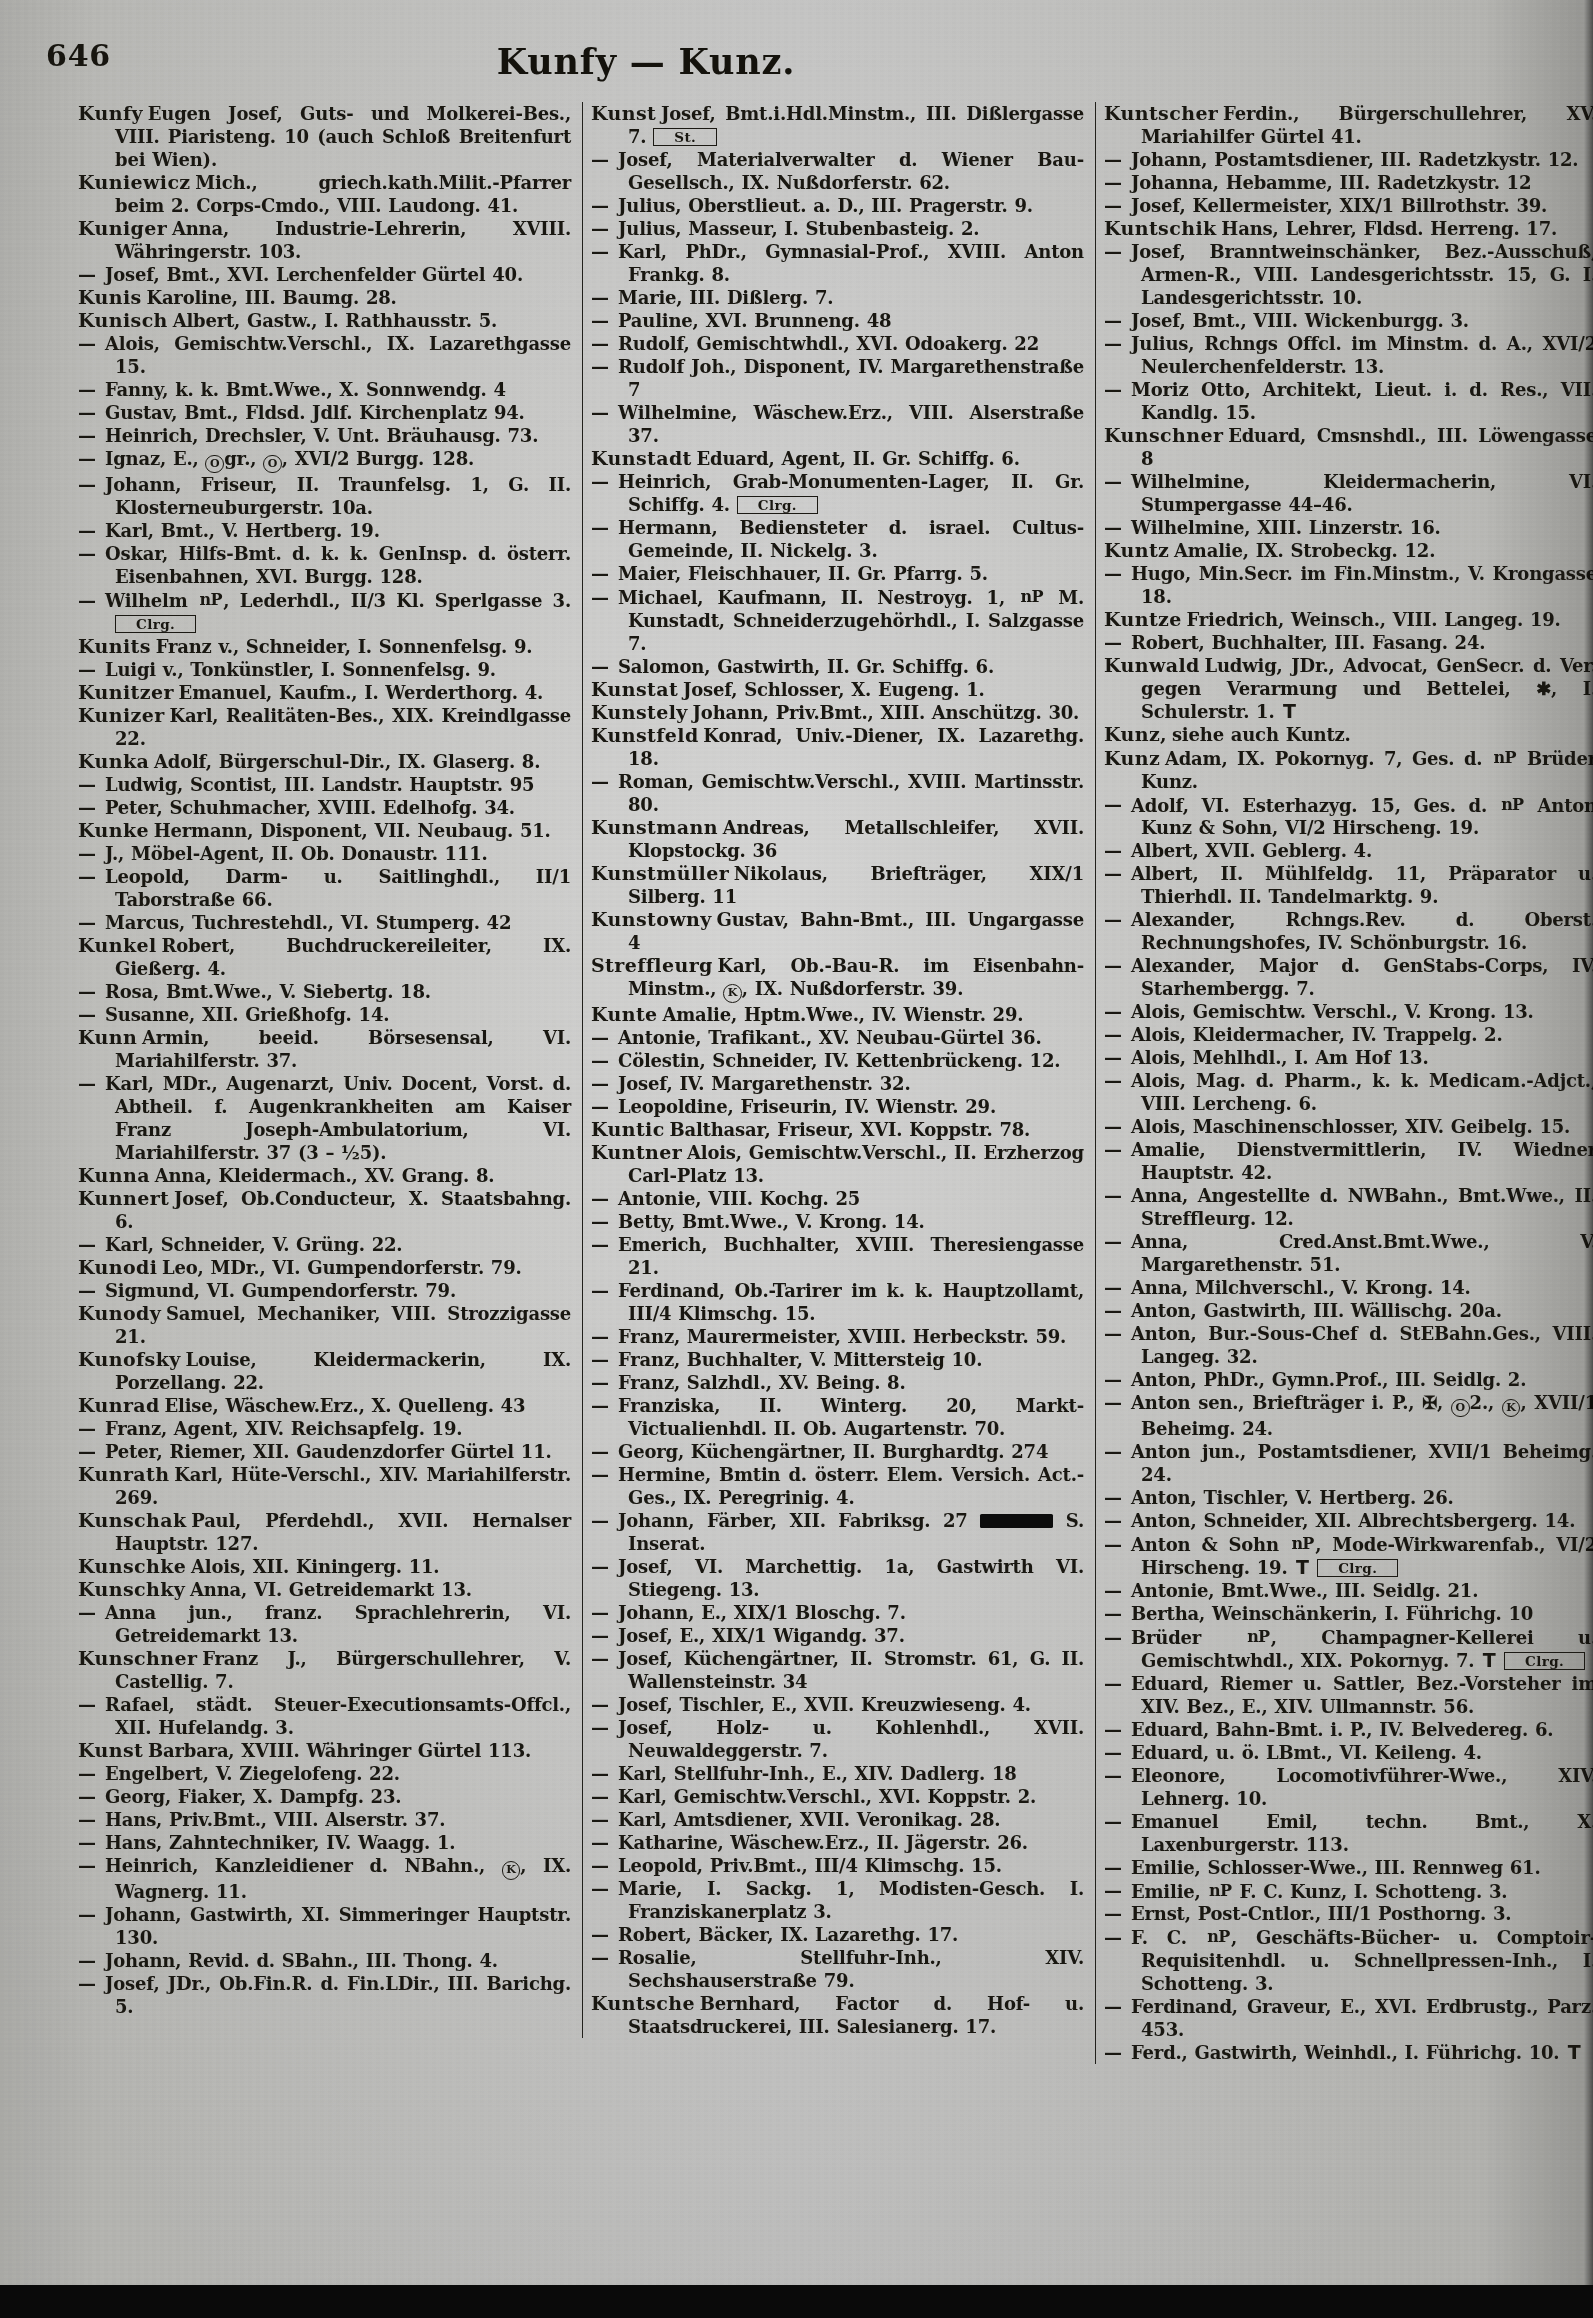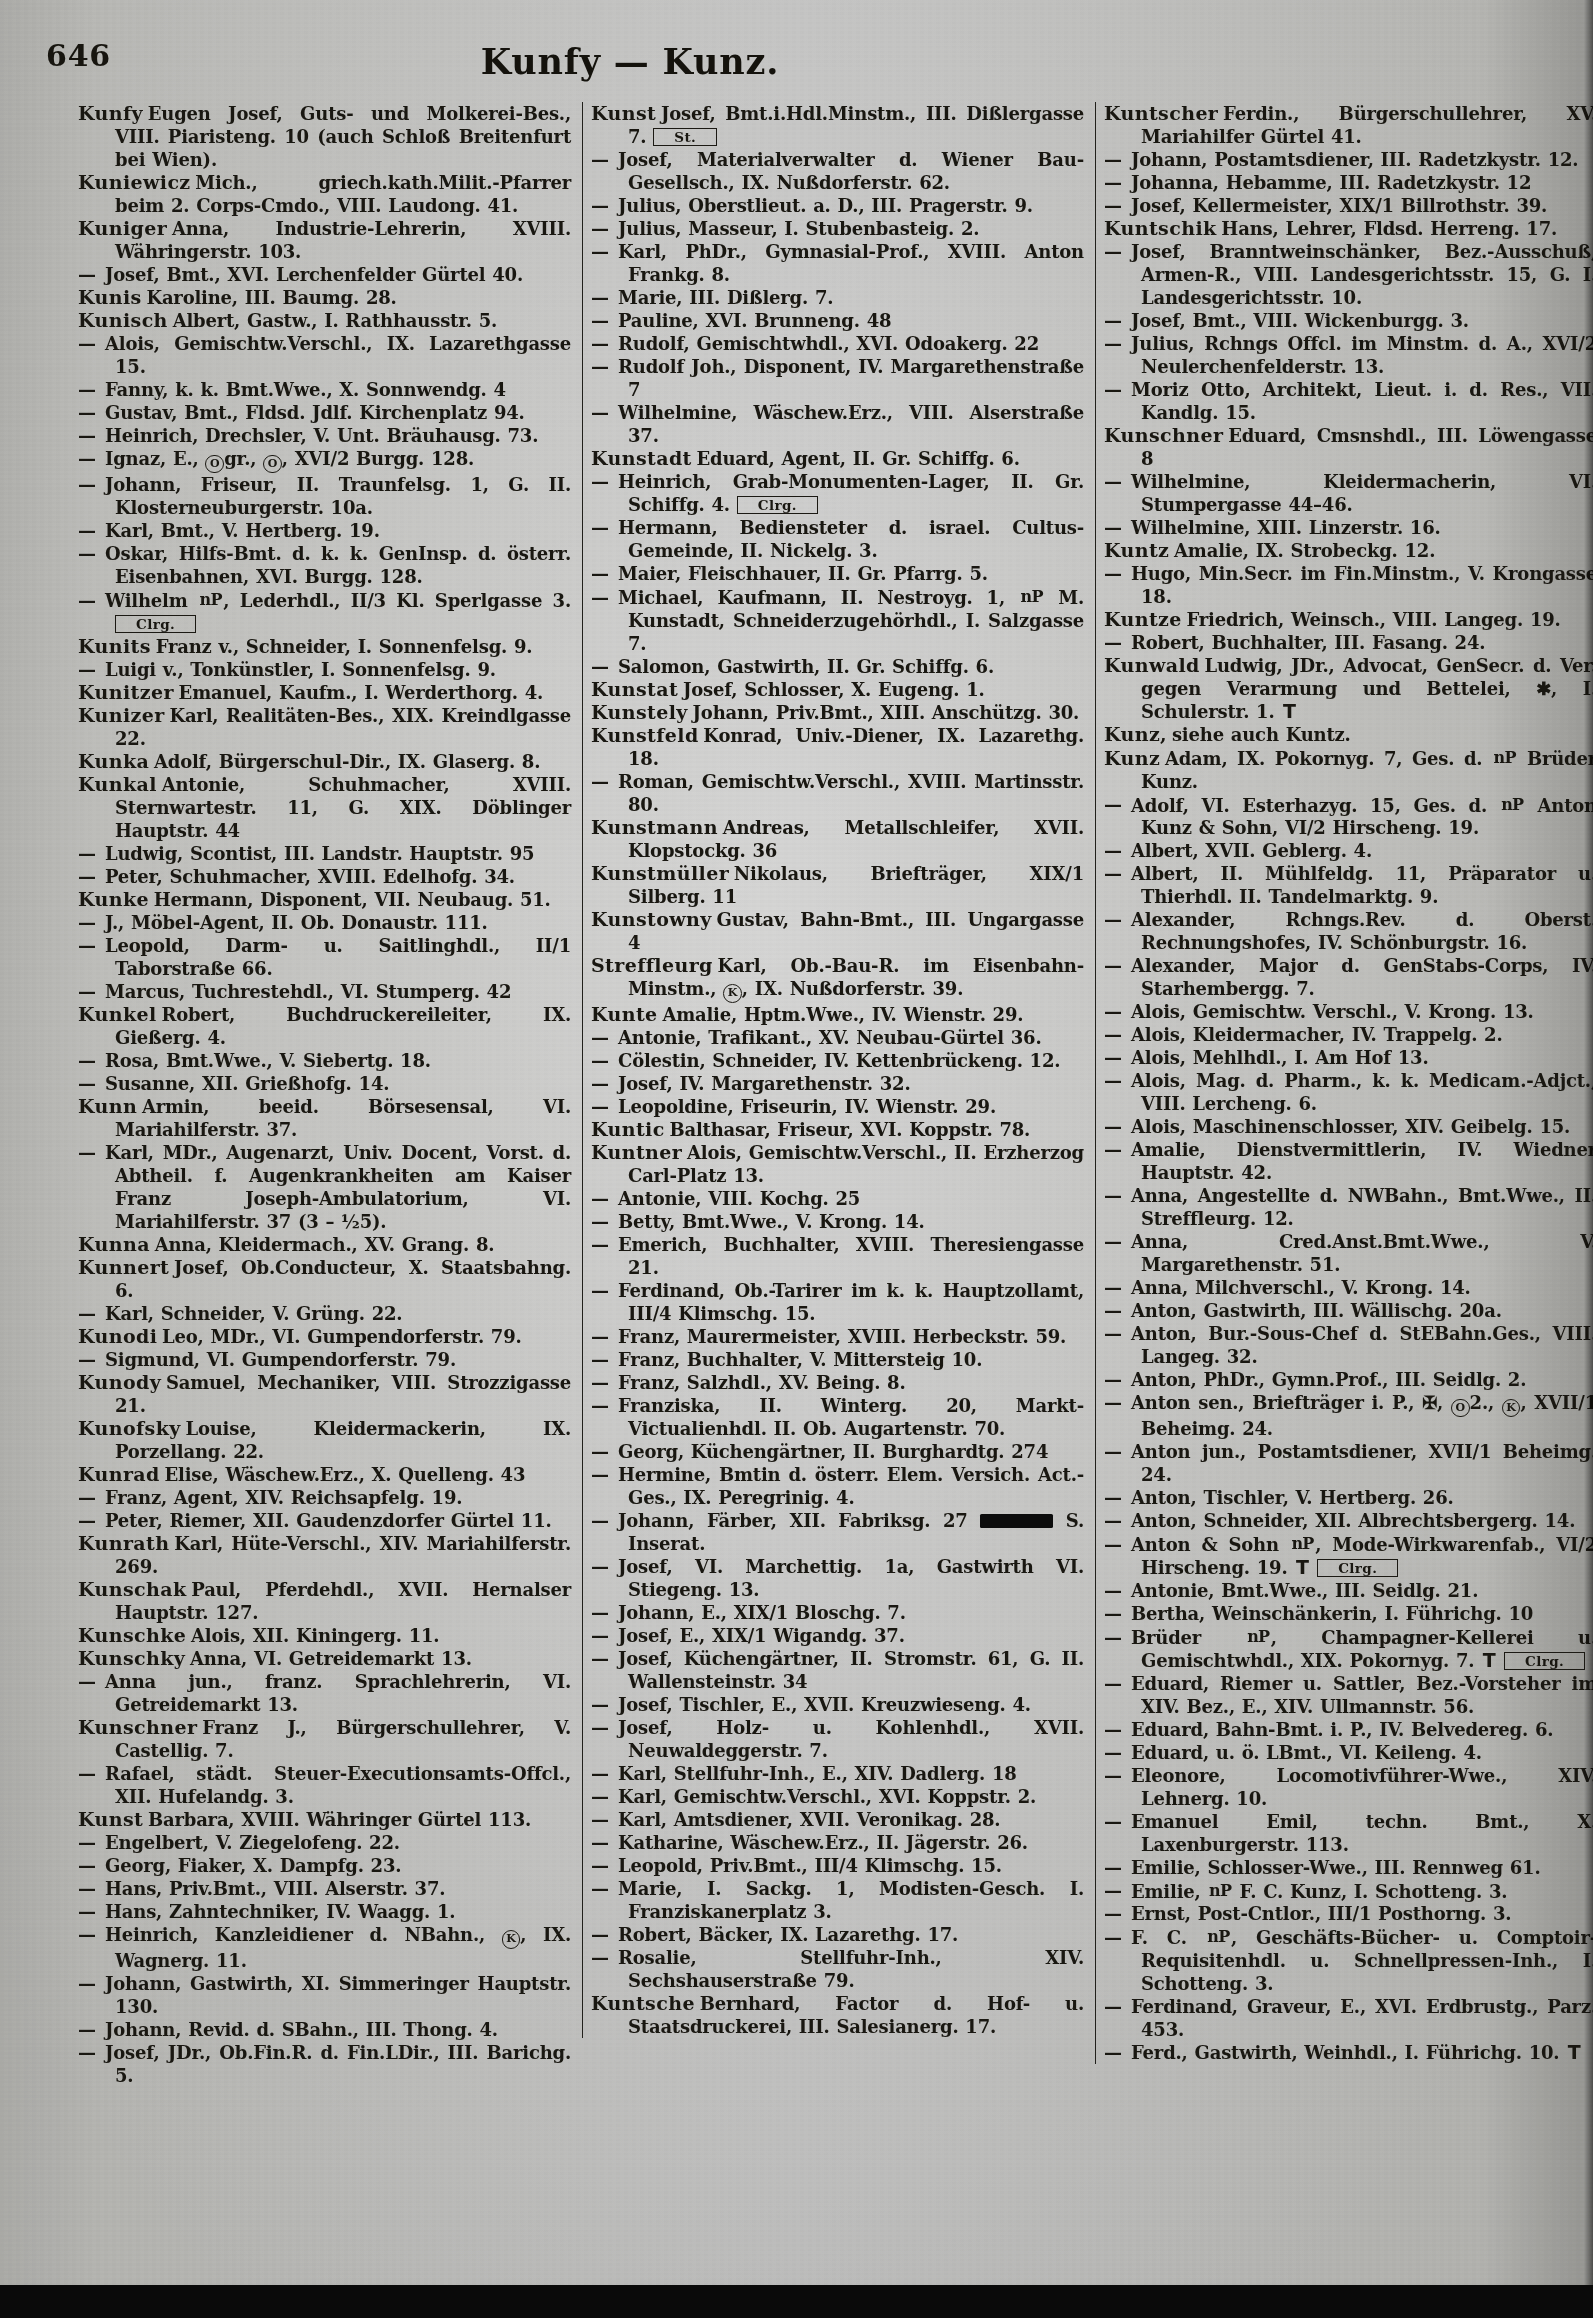--- a/index.html
+++ b/index.html
@@ -23,21 +23,21 @@
   }
   .bottom-edge{position:absolute;left:0;top:2285px;width:1594px;height:33px;background:#0a0a0a;}
   .right-edge{position:absolute;top:0;left:1584px;width:9.6px;height:2285px;background:linear-gradient(90deg,rgba(0,0,0,.0),rgba(0,0,0,.55));}
 
   .page-number{
     position:absolute;left:46px;top:38px;font-size:30px;font-weight:bold;color:#17150f;
     letter-spacing:0.8px;
   }
   .running-head{
     position:absolute;left:0;top:41px;width:1260px;text-align:center;
-    font-size:35px;font-weight:bold;color:#14120c;letter-spacing:0.8px;
+    font-size:35px;font-weight:bold;color:#14120c;letter-spacing:0.8px;padding-left:16px;
   }
 
   .columns{
     position:absolute;left:38px;top:102px;width:1538px;display:flex;align-items:flex-start;margin-left:32px;
   }
   .col{flex:1 1 0;min-width:0;padding:0 11px 0 8px;}
   .col + .col{border-left:1.6px solid #21201b;}
 
   .entry{
     font-size:18px;line-height:23px;font-weight:bold;color:#191711;
@@ -81,21 +81,20 @@
         <div class="entry"><span class="dash">—</span>Ignaz, E., <span class="circ">O</span>gr., <span class="circ">O</span>, XVI/2 Burgg. 128.</div>
         <div class="entry"><span class="dash">—</span>Johann, Friseur, II. Traunfelsg. 1, G. II. Klosterneuburgerstr. 10a.</div>
         <div class="entry"><span class="dash">—</span>Karl, Bmt., V. Hertberg. 19.</div>
         <div class="entry"><span class="dash">—</span>Oskar, Hilfs-Bmt. d. k. k. GenInsp. d. österr. Eisenbahnen, XVI. Burgg. 128.</div>
         <div class="entry"><span class="dash">—</span>Wilhelm <span class="np">nP</span>, Lederhdl., II/3 Kl. Sperlgasse 3. <span class="badge">Clrg.</span></div>
         <div class="entry"><span class="surname">Kunits</span>Franz v., Schneider, I. Sonnenfelsg. 9.</div>
         <div class="entry"><span class="dash">—</span>Luigi v., Tonkünstler, I. Sonnenfelsg. 9.</div>
         <div class="entry"><span class="surname">Kunitzer</span>Emanuel, Kaufm., I. Werderthorg. 4.</div>
         <div class="entry"><span class="surname">Kunizer</span>Karl, Realitäten-Bes., XIX. Kreindlgasse 22.</div>
         <div class="entry"><span class="surname">Kunka</span>Adolf, Bürgerschul-Dir., IX. Glaserg. 8.</div>
-        <div class="entry"><span class="surname">Kunkal</span>Antonie, Schuhmacher, XVIII. Sternwartestr. 11, G. XIX. Döblinger Hauptstr. 44</div>
         <div class="entry"><span class="dash">—</span>Ludwig, Scontist, III. Landstr. Hauptstr. 95</div>
         <div class="entry"><span class="dash">—</span>Peter, Schuhmacher, XVIII. Edelhofg. 34.</div>
         <div class="entry"><span class="surname">Kunke</span>Hermann, Disponent, VII. Neubaug. 51.</div>
         <div class="entry"><span class="dash">—</span>J., Möbel-Agent, II. Ob. Donaustr. 111.</div>
         <div class="entry"><span class="dash">—</span>Leopold, Darm- u. Saitlinghdl., II/1 Taborstraße 66.</div>
         <div class="entry"><span class="dash">—</span>Marcus, Tuchrestehdl., VI. Stumperg. 42</div>
         <div class="entry"><span class="surname">Kunkel</span>Robert, Buchdruckereileiter, IX. Gießerg. 4.</div>
         <div class="entry"><span class="dash">—</span>Rosa, Bmt.Wwe., V. Siebertg. 18.</div>
         <div class="entry"><span class="dash">—</span>Susanne, XII. Grießhofg. 14.</div>
         <div class="entry"><span class="surname">Kunn</span>Armin, beeid. Börsesensal, VI. Mariahilferstr. 37.</div>

